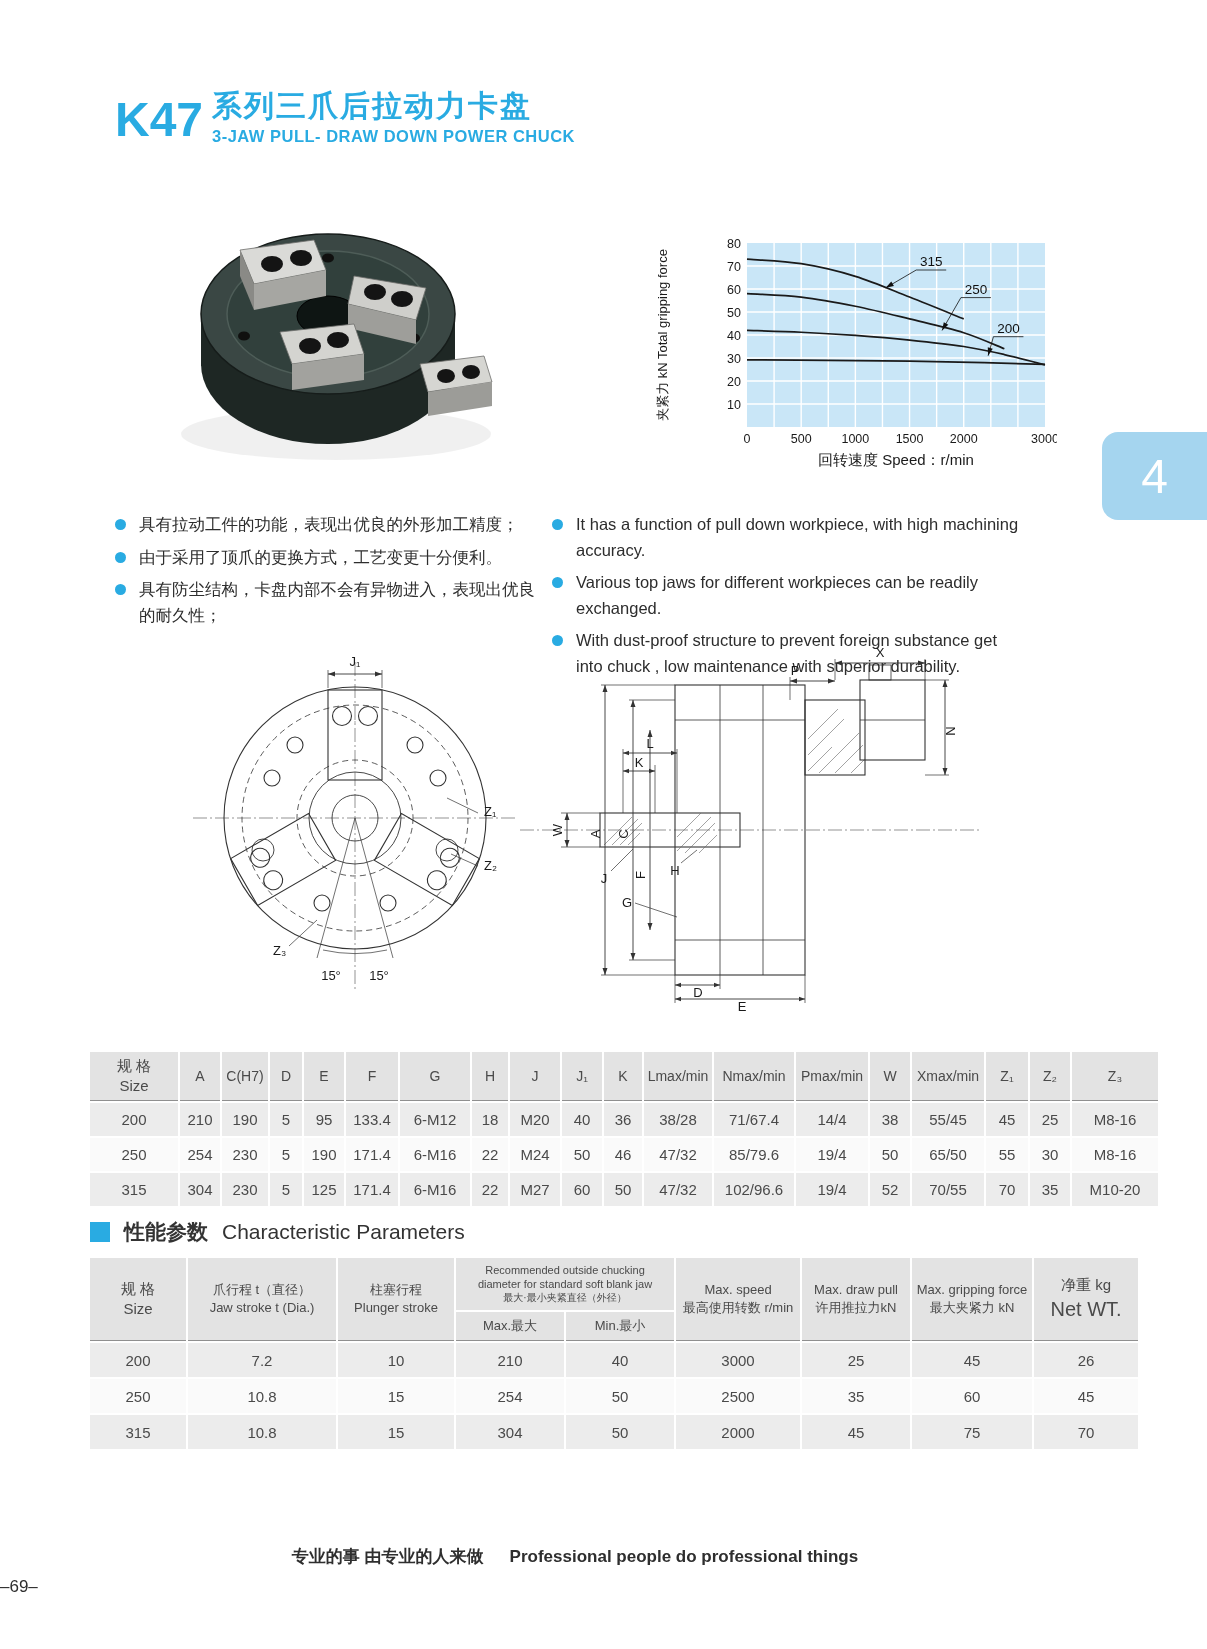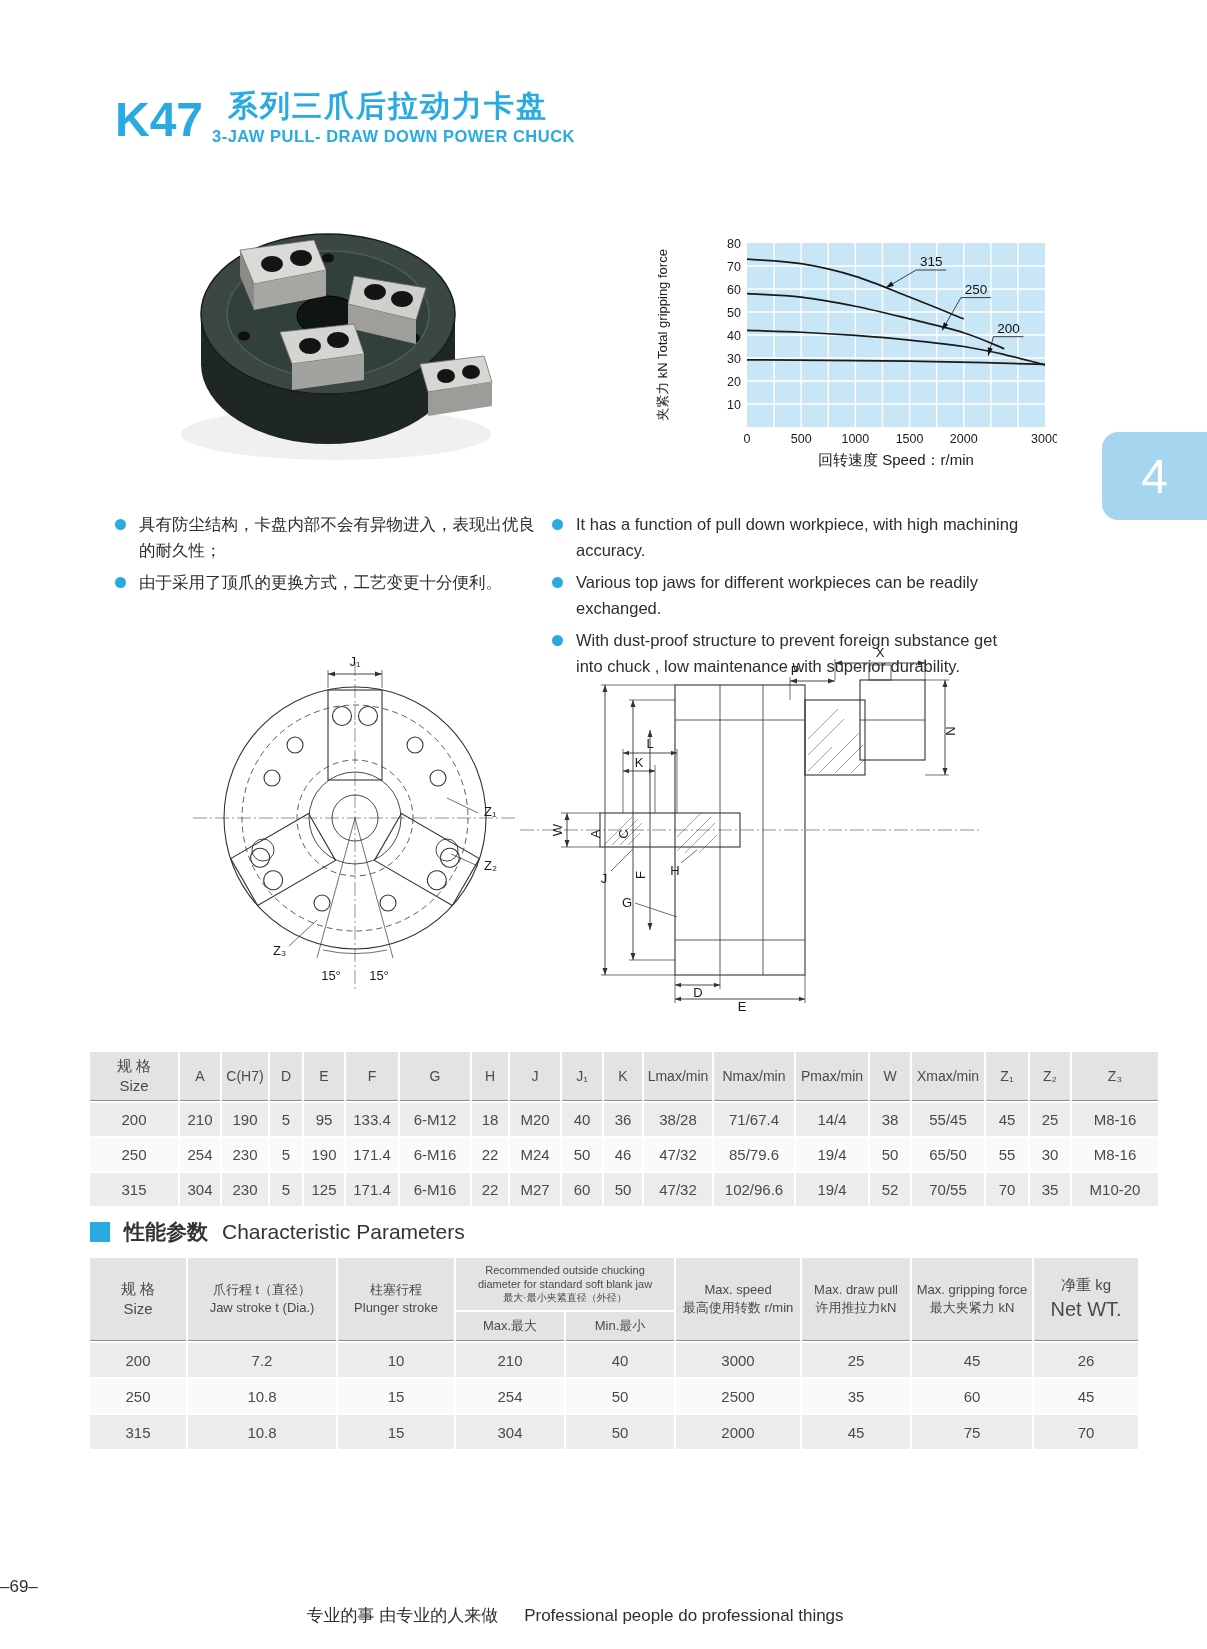--- a/index.html
+++ b/index.html
@@ -3,21 +3,21 @@
 <meta charset="utf-8">
 <style>
   :root{ --accent:#29abe2; }
   html,body{margin:0;padding:0;background:#888;}
   .page{position:relative;width:1207px;height:1649px;background:#ffffff;margin:0 auto;
         font-family:"Liberation Sans",sans-serif;overflow:hidden;color:#333;}
   .abs{position:absolute;}
 
   
   .model{left:115px;top:92px;font-size:48px;font-weight:700;color:var(--accent);letter-spacing:0;}
-  .title-cn{left:228px;top:86px;font-size:30px;font-weight:700;color:var(--accent);letter-spacing:2px;}
+  .title-cn{left:212px;top:86px;font-size:30px;font-weight:700;color:var(--accent);letter-spacing:2px;}
   .title-en{left:212px;top:127px;font-size:16.5px;font-weight:700;color:var(--accent);letter-spacing:.5px;}
 
   
   .side-tab{left:1102px;top:432px;width:105px;height:88px;background:#a5d5ef;border-radius:16px 0 0 16px;
             display:flex;align-items:center;justify-content:center;}
   .side-tab span{color:#ffffff;font-size:48px;font-weight:400;}
 
   
   .features{width:436px;}
   .features li{display:flex;gap:13px;margin-bottom:7px;font-size:16.5px;line-height:1.55;color:#2d2d2d;list-style:none;}
@@ -42,21 +42,21 @@
   .dim-table td{font-size:15px;height:31px;}
   .char-table{width:1033px;}
   .char-table th{font-size:13px;}
   .char-table td{font-size:15px;height:32px;}
   .h2l{line-height:1.35;}
   .hsm{font-size:11px;line-height:1.25;}
   .char-table .r1{height:52px;}
   .char-table .r2 th{height:26px;}
 
   
-  .footer{left:0;top:1604px;width:1150px;text-align:center;font-size:17px;color:#2e2e2e;}
+  .footer{left:0;top:1545px;width:1150px;text-align:center;font-size:17px;color:#2e2e2e;font-weight:bold;}
   .footer .cn{margin-right:26px;}
   .pagenum{left:0;top:1577px;width:1150px;text-align:left;font-size:17px;color:#2e2e2e;}
 
   svg text{font-family:"Liberation Sans",sans-serif;}
   .dlab{font-size:13px;fill:#1a1a1a;}
 </style>
 </head>
 <body>
 
 <div class="page">
@@ -177,25 +177,29 @@
         <text x="318.72727272727275" y="218" text-anchor="middle">2000</text>
         <text x="400" y="218" text-anchor="middle">3000</text>
       </g>
       <text x="251" y="240" text-anchor="middle" font-size="15" fill="#1a1a1a">回转速度  Speed：r/min</text>
       <text x="22" y="110" text-anchor="middle" font-size="13" fill="#1a1a1a" transform="rotate(-90 22 110)">夹紧力  kN Total gripping force</text>
     </svg>
 
   <ul class="abs features" style="left:115px;top:512px">
     <li>
         <span class="dot"></span>
-        <span>具有防尘结构，卡盘内部不会有异物进入，表现出优良的耐久性；</span>
+        <span>具有拉动工件的功能，表现出优良的外形加工精度；</span>
       </li>
     <li>
         <span class="dot"></span>
         <span>由于采用了顶爪的更换方式，工艺变更十分便利。</span>
+      </li>
+    <li>
+        <span class="dot"></span>
+        <span>具有防尘结构，卡盘内部不会有异物进入，表现出优良的耐久性；</span>
       </li>
   </ul>
   <ul class="abs features" style="left:552px;top:512px;width:470px">
     <li>
         <span class="dot"></span>
         <span>It has a function of pull down workpiece, with high machining accuracy.</span>
       </li>
     <li>
         <span class="dot"></span>
         <span>Various top jaws for different workpieces can be readily exchanged.</span>

